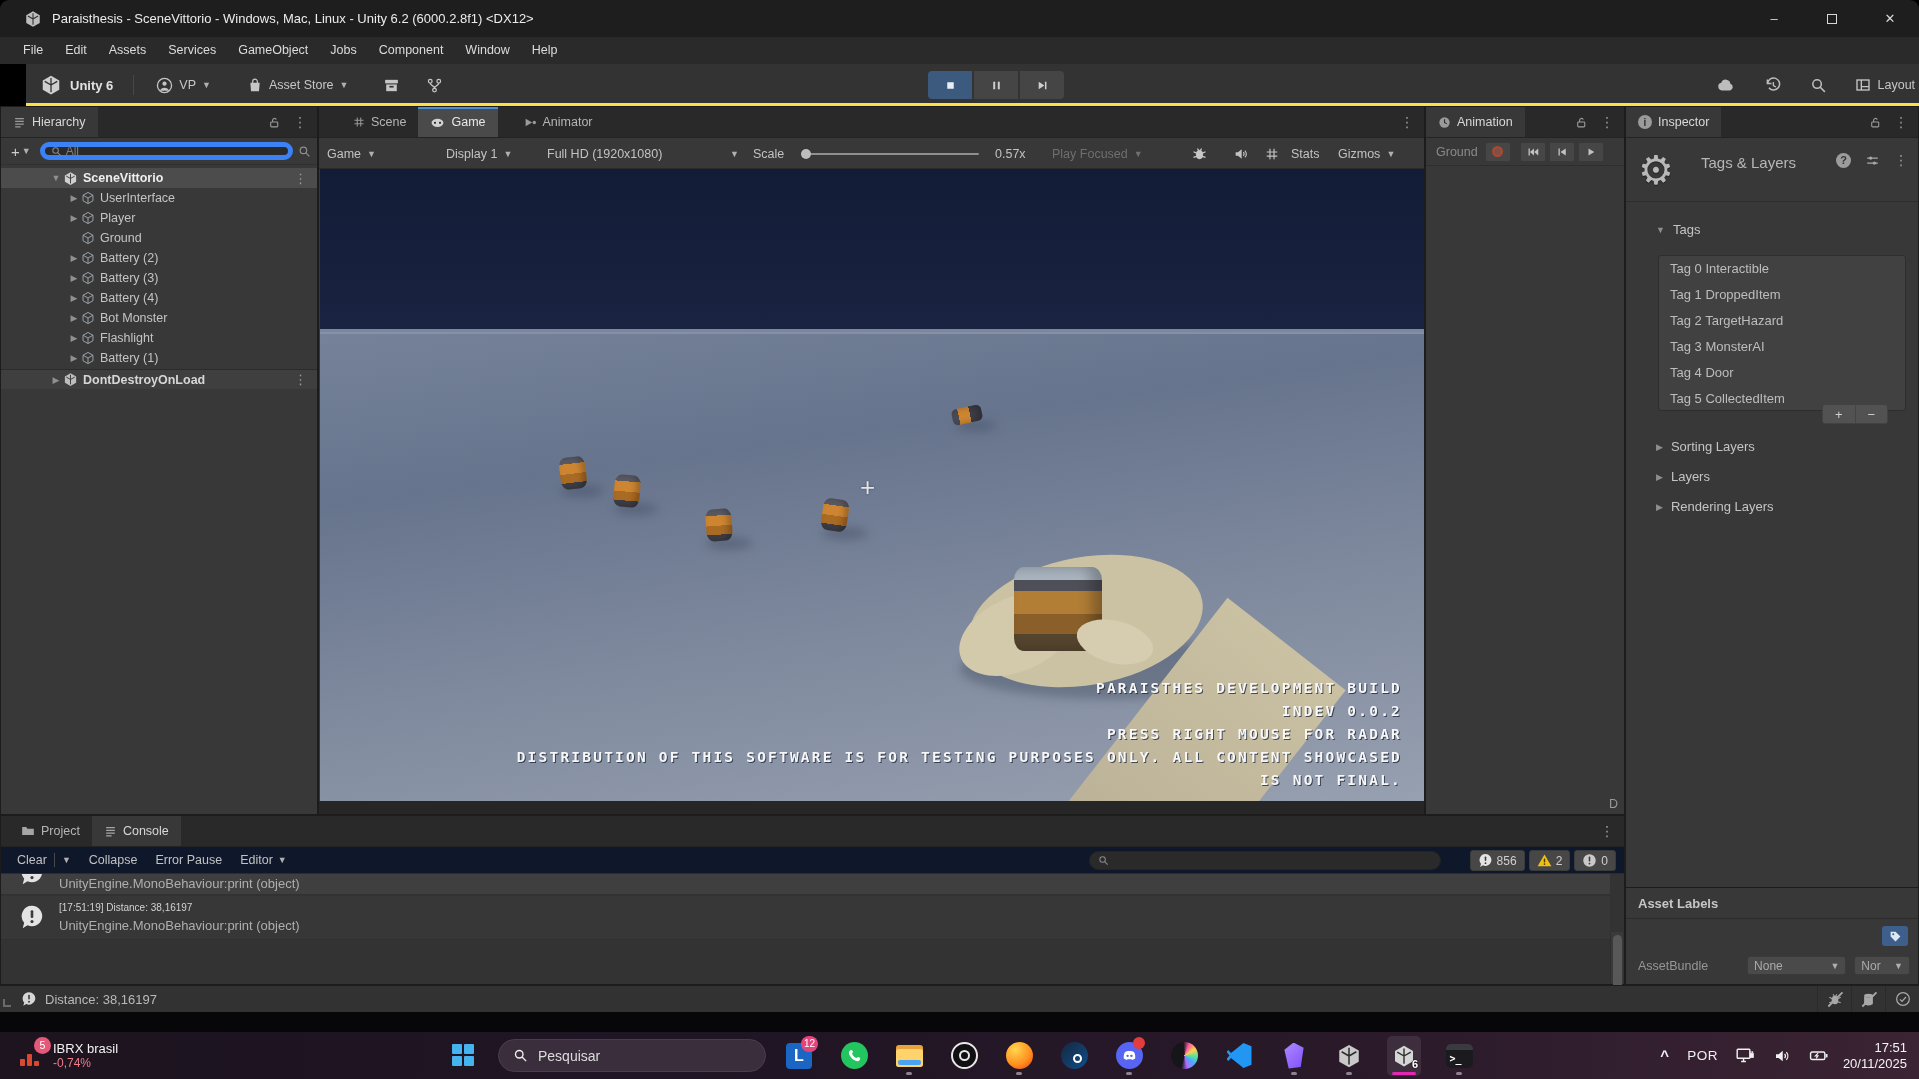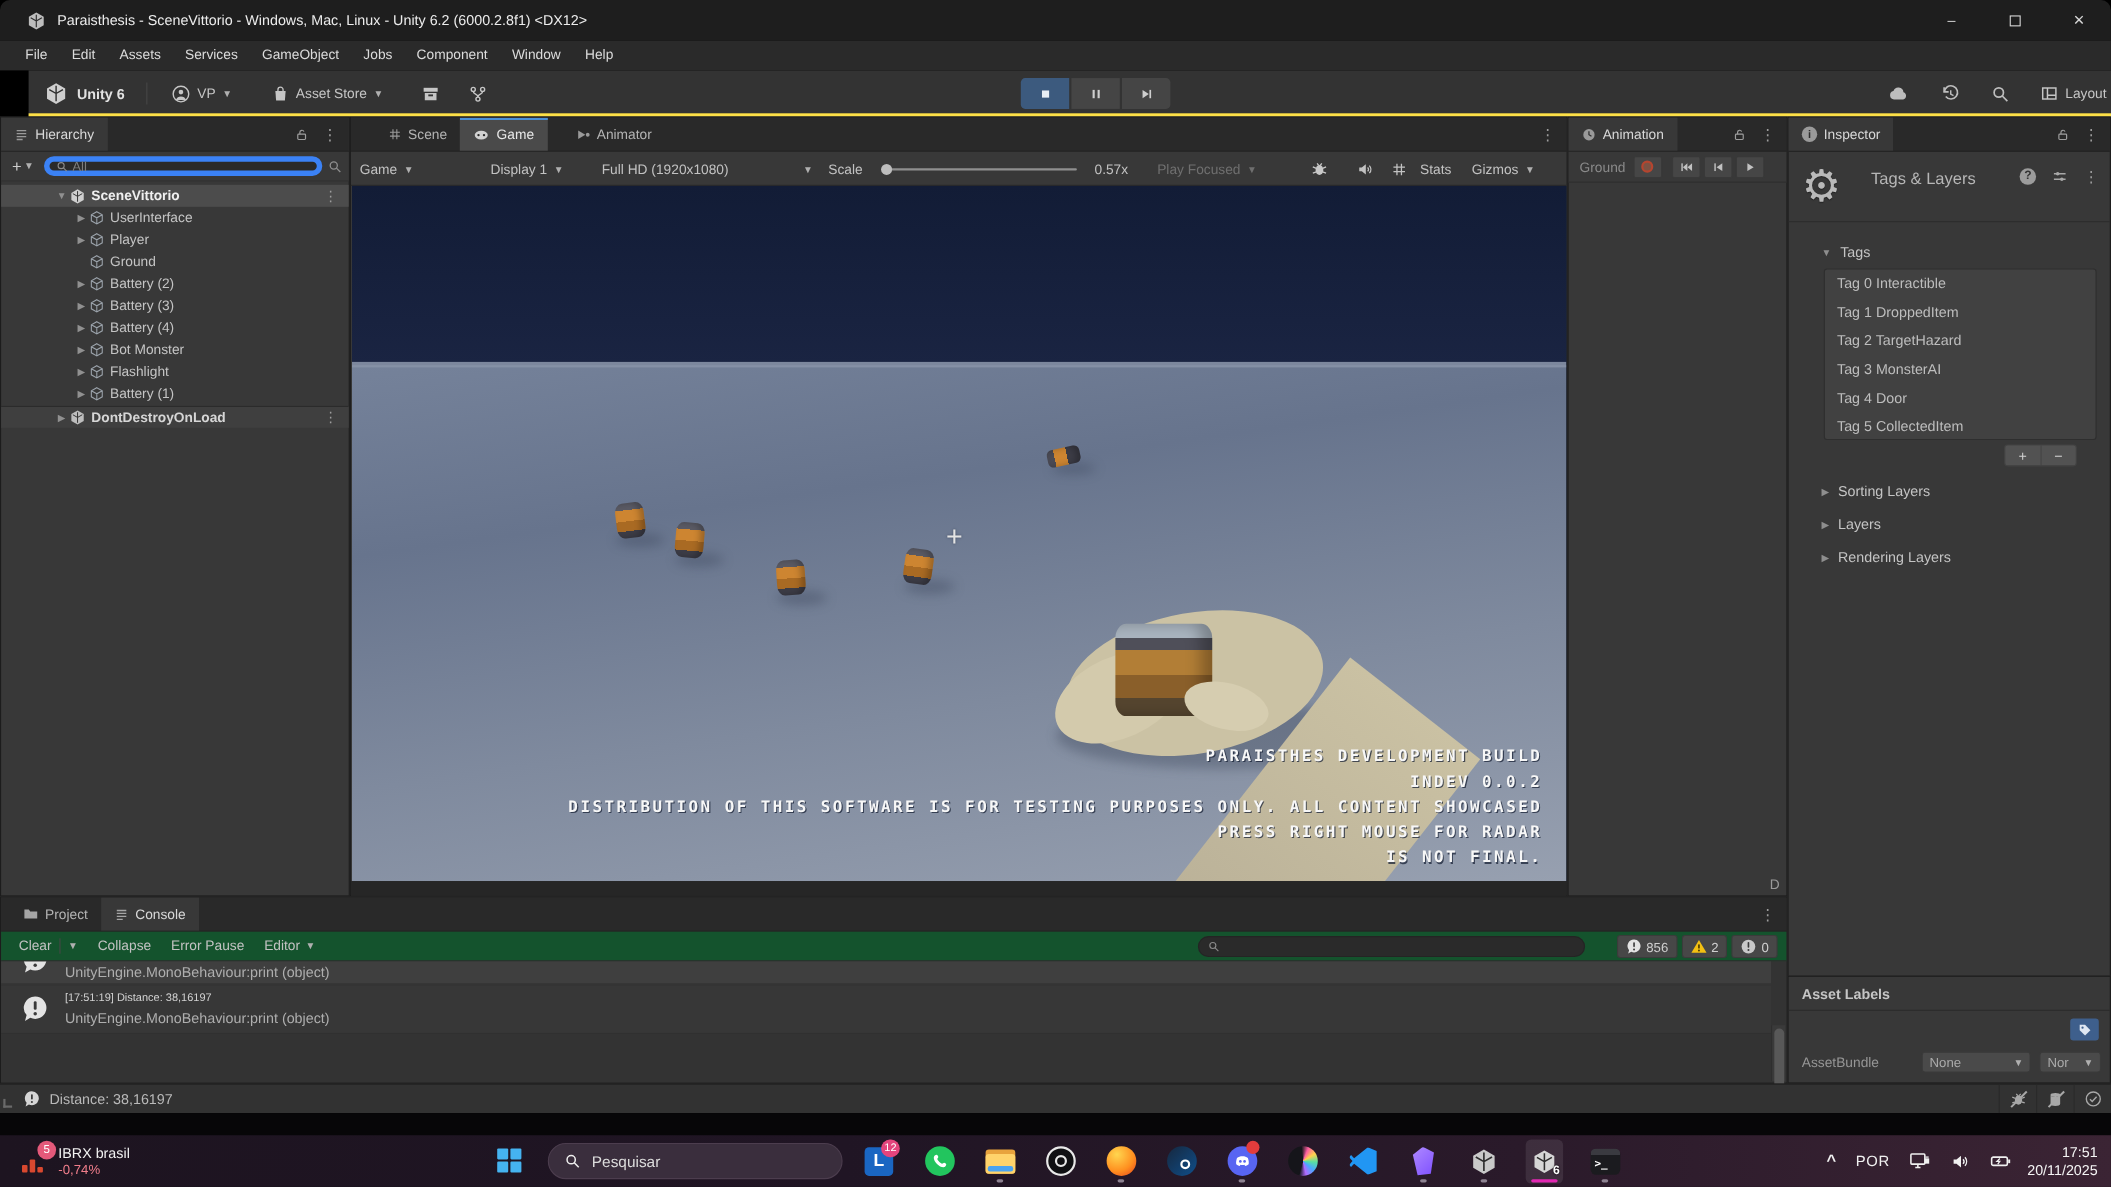--- a/index.html
+++ b/index.html
@@ -110,40 +110,40 @@
   
   .insheader { position:absolute; left:0; top:31px; right:0; height:64px; border-bottom:1px solid #2d2d2d; }
   .gear { position:absolute; left:12px; top:6px; font-size:40px; color:#b9b9b9;
           text-shadow:0 1px 1px #222; line-height:52px; }
   .institle { position:absolute; left:75px; top:16px; font-size:15px; color:#b6b6b6; }
   .insicons { position:absolute; right:10px; top:14px; display:flex; gap:14px; align-items:center; color:#a8a8a8; }
   .helpq { width:15px; height:15px; border-radius:50%; background:#9c9c9c; color:#333; font-size:11px; font-weight:bold;
            display:flex; align-items:center; justify-content:center; }
   .foldrow { position:absolute; left:30px; display:flex; align-items:center; gap:8px; color:#c4c4c4; font-size:13px; }
   .foldrow .arrow { color:#8e8e8e; font-size:9px; }
-  .tagbox { position:absolute; left:32px; top:137px; width:248px; height:156px; background:#414141;
+  .tagbox { position:absolute; left:32px; top:148px; width:248px; height:156px; background:#414141;
             border:1px solid #2e2e2e; border-radius:3px; overflow:hidden; }
   .tagrow { height:26px; line-height:26px; padding-left:11px; color:#bdbdbd; font-size:13px; }
   .pmbar { position:absolute; left:196px; top:297px; width:66px; height:20px; background:#525252;
            border:1px solid #424242; border-radius:3px; display:flex; }
   .pmbtn { flex:1; display:flex; align-items:center; justify-content:center; color:#d2d2d2; font-size:13px; }
   .pmbtn:first-child { border-right:1px solid #444; }
 
   
   .alheader { position:absolute; left:12px; top:8px; font-weight:bold; color:#c6c6c6; font-size:13px; }
   .aldiv { position:absolute; left:0; top:30px; width:100%; height:1px; background:#2c2c2c; }
   .tagbtn { position:absolute; right:10px; top:38px; width:26px; height:20px; background:#3e5f8c;
             border-radius:3px; display:flex; align-items:center; justify-content:center; color:#dfe7f2; }
   .alrow { position:absolute; left:12px; top:68px; right:8px; display:flex; align-items:center; gap:8px; }
   .allabel { color:#969696; width:102px; }
   .dropdown { height:19px; background:#4a4a4a; border:1px solid #3a3a3a; border-radius:3px; color:#ababab;
               display:flex; align-items:center; justify-content:space-between; padding:0 6px; gap:6px; font-size:12px; }
 
   
-  .constools { position:absolute; left:0; top:31px; right:0; height:27px; background:#14532d;
+  .constools { position:absolute; left:0; top:31px; right:0; height:27px; background:#0f172a;
                border-bottom:1px solid #2c2c2c; display:flex; align-items:center; padding:0 8px; gap:2px; }
   .cbtn { color:#c2c2c2; font-size:12.5px; padding:0 8px; display:flex; align-items:center; gap:5px; }
   .cbtnsep { width:1px; height:14px; background:#474747; margin:0 2px; }
   .csearch { position:absolute; left:1088px; top:4px; width:352px; height:19px; background:#2a2a2a;
              border:1px solid #242424; border-radius:10px; display:flex; align-items:center; padding:0 8px; color:#8a8a8a; }
   .csearch input { background:transparent; border:none; outline:none; color:#c8c8c8; width:100%; font-size:12px; }
   .counts { position:absolute; right:8px; top:3px; display:flex; gap:4px; }
   .countbtn { height:21px; background:#474747; border:1px solid #3b3b3b; border-radius:3px;
               display:flex; align-items:center; gap:4px; padding:0 7px; color:#cfcfcf; font-size:12px; }
   .logarea { position:absolute; left:0; top:58px; right:0; bottom:0; background:#333333; }
@@ -664,22 +664,22 @@
     <div class="hand" style="left:648px;top:388px;width:236px;height:128px;transform:rotate(-10deg)"></div>
     <div class="hand" style="left:636px;top:428px;width:122px;height:74px;transform:rotate(-24deg);background:#d3caac"></div>
     <div class="bigbattery" style="left:694px;top:398px"></div>
     <div class="hand" style="left:756px;top:452px;width:78px;height:42px;transform:rotate(14deg);background:#d6cdb0"></div>
 
     <span class="crosshair" style="left:540px;top:308px">+</span>
 
     <div class="overlaytext">
       <div>PARAISTHES DEVELOPMENT BUILD</div>
       <div>INDEV 0.0.2</div>
+      <div>PRESS RIGHT MOUSE FOR RADAR</div>
       <div>DISTRIBUTION OF THIS SOFTWARE IS FOR TESTING PURPOSES ONLY. ALL CONTENT SHOWCASED</div>
-      <div>PRESS RIGHT MOUSE FOR RADAR</div>
       <div>IS NOT FINAL.</div>
     </div>
   </div>
   <div class="gamebottom"></div>
 </section>
 
 <section class="panel" style="left:1425px;top:106px;width:200px;height:709px">
   <div class="tabbar">
     <div class="tab active">
       <svg class="ic" width="13" height="13" style="color:#9a9a9a">

